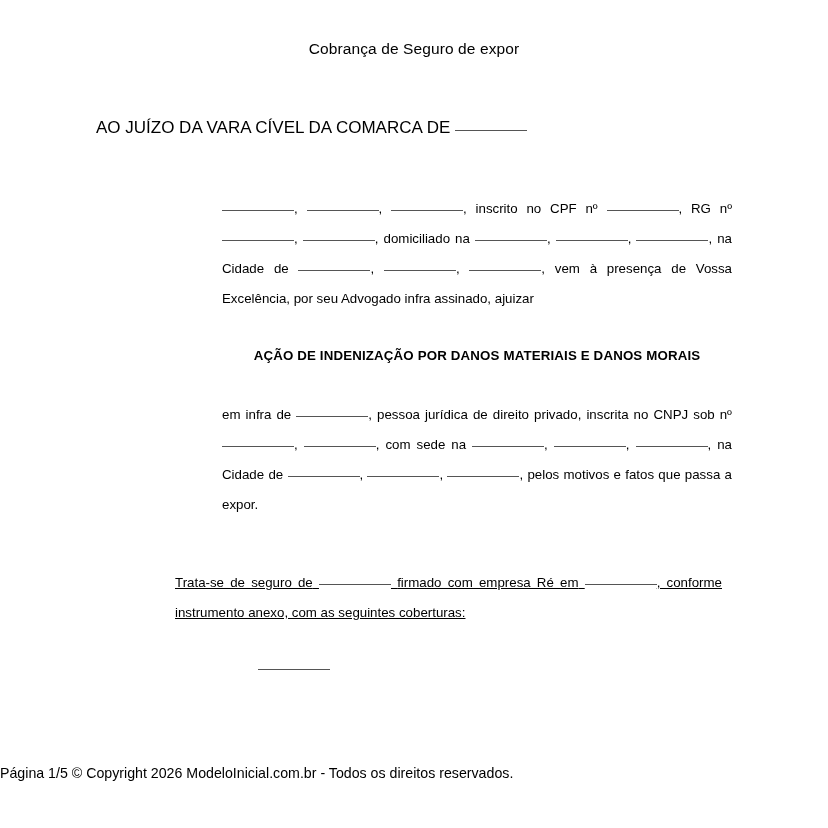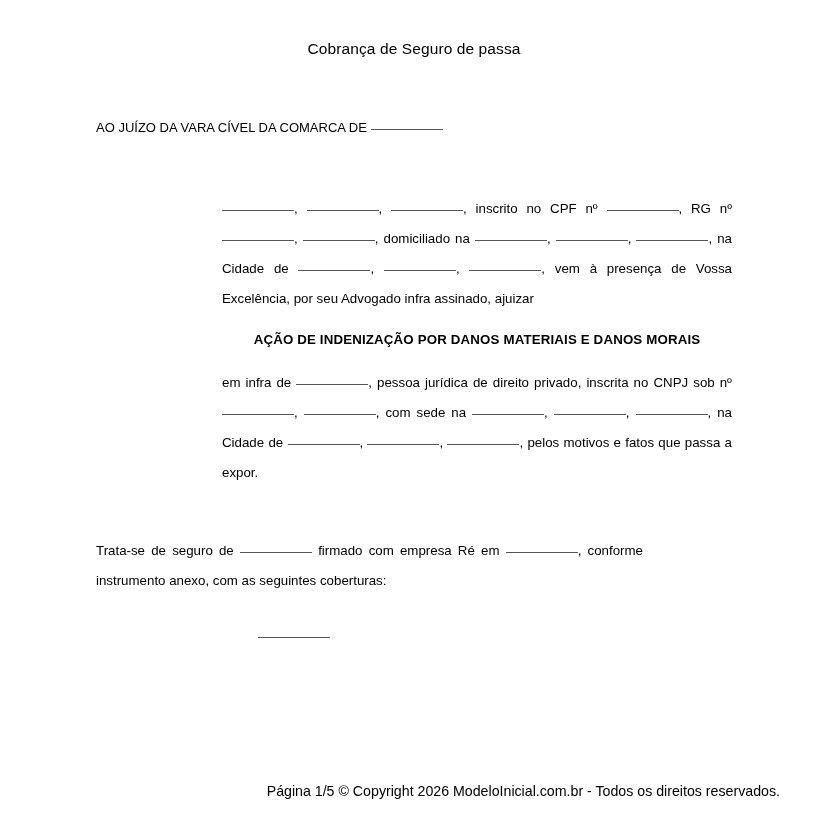--- a/index.html
+++ b/index.html
@@ -37,48 +37,50 @@
 
   
   .content {
     position: absolute;
     left: 96px;
     top: 118px;
     width: 636px;
   }
 
   .addressee {
-    font-size: 13px;
+    font-size: 17px;
     line-height: 20px;
     white-space: nowrap;
     margin: 0 0 0 0;
   }
 
   .para {
     font-size: 13.3px;
     line-height: 30px;
     text-align: justify;
     text-justify: inter-word;
     margin: 0;
   }
   .para.indent-a {
     margin-left: 126px;
     width: 510px;
   }
   .para.indent-b {
+    margin-left: 79px;
     width: 547px;
+    text-decoration: underline;
   }
   .para:last-child { }
 
   .heading {
     font-size: 13.3px;
     font-weight: bold;
     line-height: 20px;
     letter-spacing: 0.15px;
-    margin: 0;
+    margin: 16px;
   }
   .heading.centered {
     text-align: center;
     margin-left: 126px;
     width: 510px;
   }
 
   .lone-blank {
     font-size: 13.3px;
     line-height: 20px;
@@ -100,33 +102,33 @@
     border-bottom: 1px solid #555;
     vertical-align: 2px;
     height: 10px;
   }
   .blank.w-std { width: 72px; }
 
   
   .footer {
     position: absolute;
     left: 0;
-    top: 780px;
+    top: 762px;
     width: 780px;
-    text-align: right;
+    text-align: left;
     font-size: 14.2px;
     line-height: 22px;
   }
 </style>
 </head>
 <body>
 
 <div class="page">
 
-  <div class="doc-title">Cobrança de Seguro de passa</div>
+  <div class="doc-title">Cobrança de Seguro de expor</div>
 
   <div class="content">
 
     <p class="addressee">
       <span>AO JUÍZO DA VARA CÍVEL DA COMARCA DE</span>
       <span class="blank w-std"></span>
     </p>
 
     <div class="gap-56"></div>
 

